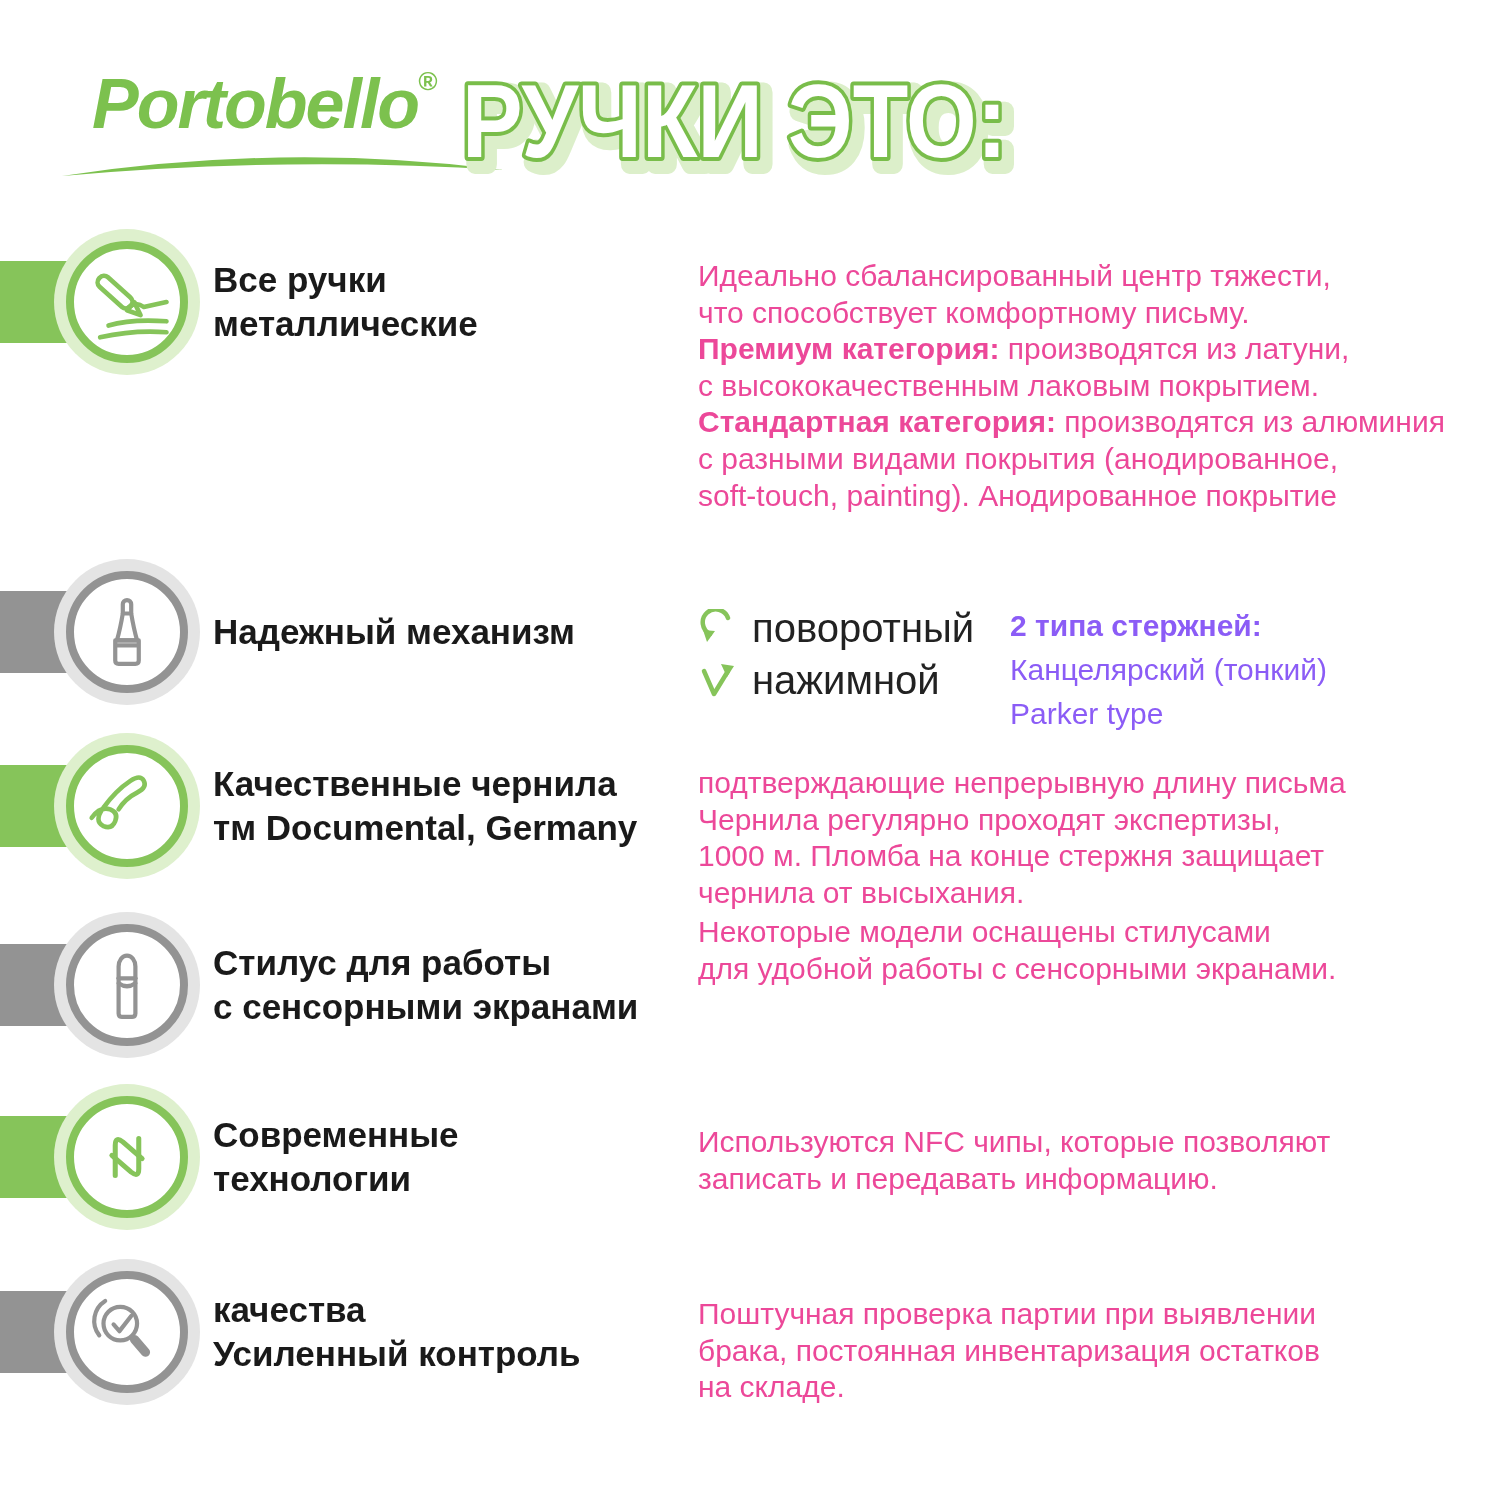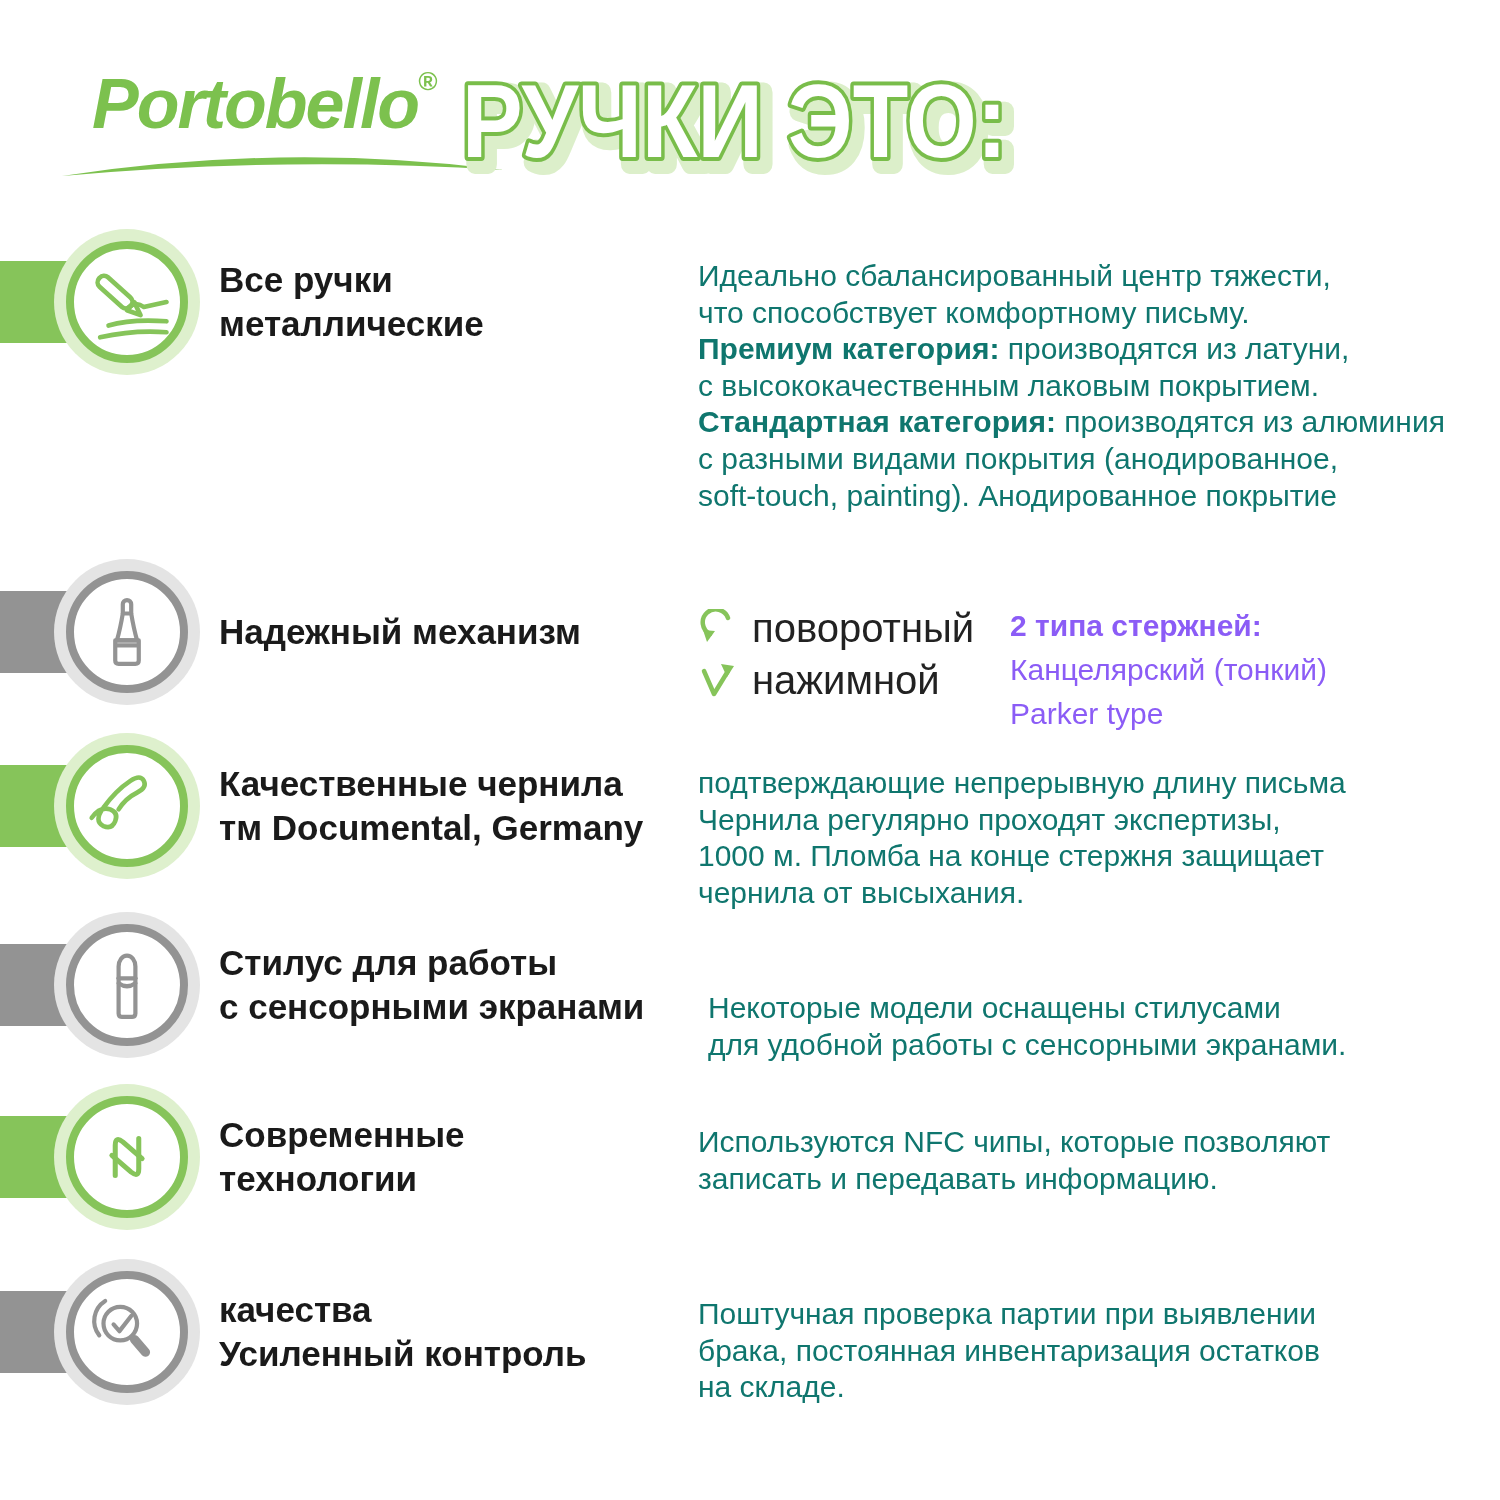--- a/index.html
+++ b/index.html
@@ -20,22 +20,22 @@
   .bar{left:0;width:172px;height:82px;z-index:1;}
   .bar.green{background:var(--green);}
   .bar.gray{background:var(--gray);}
   .halo{width:146px;height:146px;border-radius:50%;z-index:2;}
   .halo.green{background:var(--green-pale);}
   .halo.gray{background:var(--gray-pale);}
   .circle{width:106px;height:106px;border-radius:50%;background:#fff;z-index:3;
     display:flex;align-items:center;justify-content:center;}
   .circle.green{border:8px solid var(--green);}
   .circle.gray{border:8px solid var(--gray);}
-  .heading{left:219px;width:500px;font-size:35px;line-height:44px;font-weight:700;color:#1a1a1a;z-index:4;}
-  .body{left:698px;width:780px;font-size:30px;line-height:36.6px;color:#0f766e;z-index:4;}
+  .heading{left:213px;width:500px;font-size:35px;line-height:44px;font-weight:700;color:#1a1a1a;z-index:4;}
+  .body{left:698px;width:780px;font-size:30px;line-height:36.6px;color:#ec4899;z-index:4;}
   .body .line{white-space:nowrap;}
   .body .b{font-weight:700;}
   
   .mech-item{display:flex;align-items:center;gap:16px;height:44px;}
   .mech-label{font-size:40px;color:#222;white-space:nowrap;}
   .refills{left:1010px;width:420px;font-size:30px;line-height:44px;color:#8b5cf6;z-index:4;}
   .refills .rh{font-weight:700;}
   svg{display:block;}
 </style>
 </head>
@@ -149,21 +149,21 @@
         <path d="M40,42 L40,28 a10,13 0 0 1 20,0 L60,42"></path>
         <path d="M40,42 h20"></path>
         <path d="M40,42 L40,84 q0,4 4,4 h12 q4,0 4,-4 L60,42"></path>
         <path d="M40,48 q10,7 20,0"></path>
       </svg>
     </div>
     <div class="abs heading" style="top:941px;">
       <div>Стилус для работы</div>
       <div>с сенсорными экранами</div>
     </div>
-    <div class="abs body" style="top:990px;margin-left:10px;">
+    <div class="abs body" style="top:914px;">
       <div class="line">Некоторые модели оснащены стилусами</div>
       <div class="line">для удобной работы с сенсорными экранами.</div>
     </div>
   </div>
 
   <div>
     <div class="abs bar green" style="top:1116px;"></div>
     <div class="abs halo green" style="left:54px;top:1084px;"></div>
     <div class="abs circle green" style="left:66px;top:1096px;">
       <svg width="84" height="84" viewBox="0 0 100 100" fill="none" stroke="#86C45A" stroke-width="6" stroke-linecap="round" stroke-linejoin="round">

